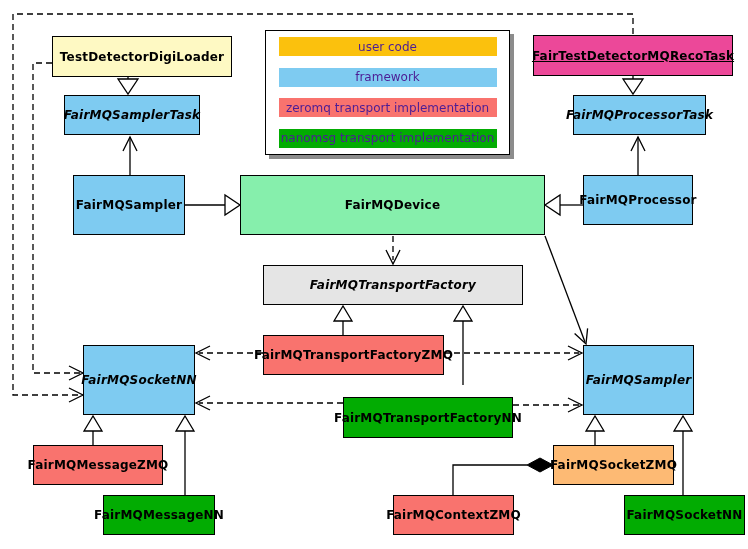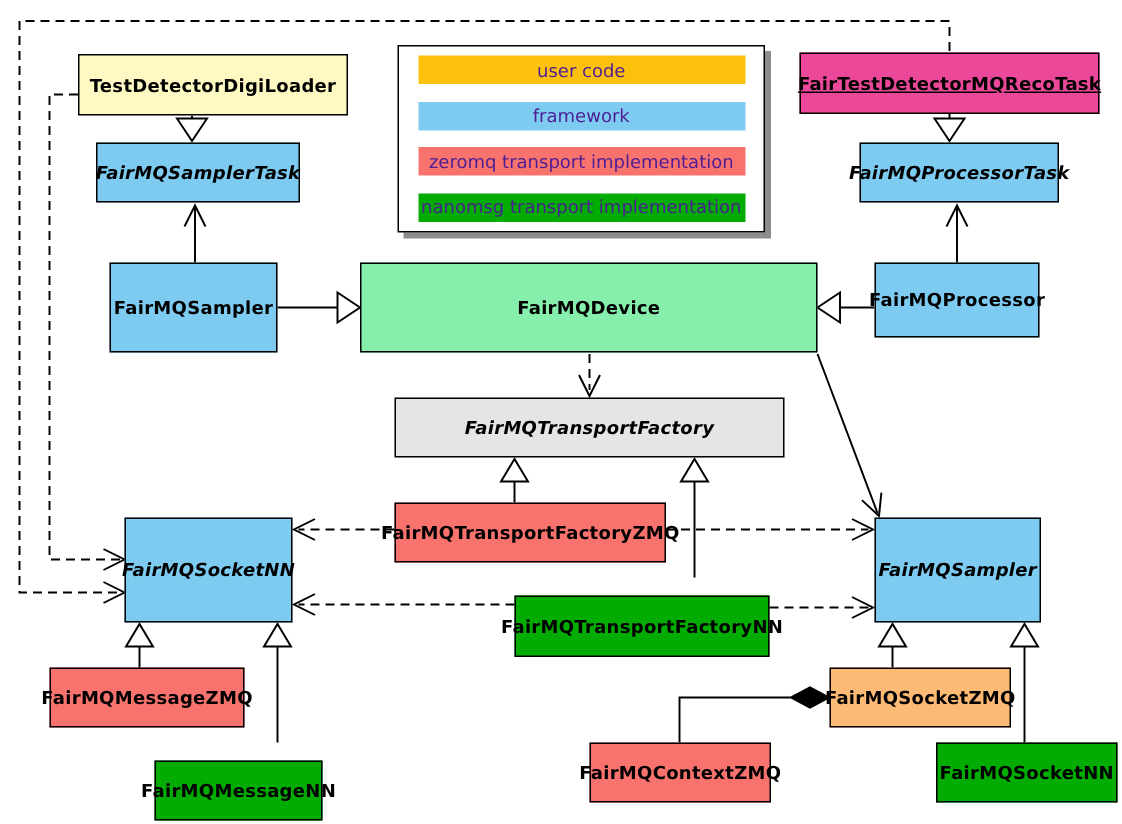--- a/index.html
+++ b/index.html
@@ -25,21 +25,21 @@
   #n-processortask   {left:573px; top:95px;  width:133px; height:40px;}
   #n-sampler         {left:73px;  top:175px; width:112px; height:60px;}
   #n-device          {left:240px; top:175px; width:305px; height:60px;}
   #n-processor       {left:583px; top:175px; width:110px; height:50px;}
   #n-transportfactory{left:263px; top:265px; width:260px; height:40px;}
   #n-tfzmq           {left:263px; top:335px; width:181px; height:40px;}
   #n-tfnn            {left:343px; top:397px; width:170px; height:41px;}
   #n-message         {left:83px;  top:345px; width:112px; height:70px;}
   #n-socket          {left:583px; top:345px; width:111px; height:70px;}
   #n-messagezmq      {left:33px;  top:445px; width:130px; height:40px;}
-  #n-messagenn       {left:103px; top:507px; width:112px; height:40px;}
+  #n-messagenn       {left:103px; top:495px; width:112px; height:40px;}
   #n-contextzmq      {left:393px; top:495px; width:121px; height:40px;}
   #n-socketzmq       {left:553px; top:445px; width:121px; height:40px;}
   #n-socketnn        {left:603px; top:495px; width:121px; height:40px;}
   
   #legend{
     position:absolute;left:265px;top:30px;width:245px;height:125px;
     background:#fff;border:1.5px solid #000;box-sizing:border-box;
     box-shadow:4px 4px 0 rgba(0,0,0,0.45);
     display:flex;flex-direction:column;justify-content:space-between;
     padding:6px 0;

